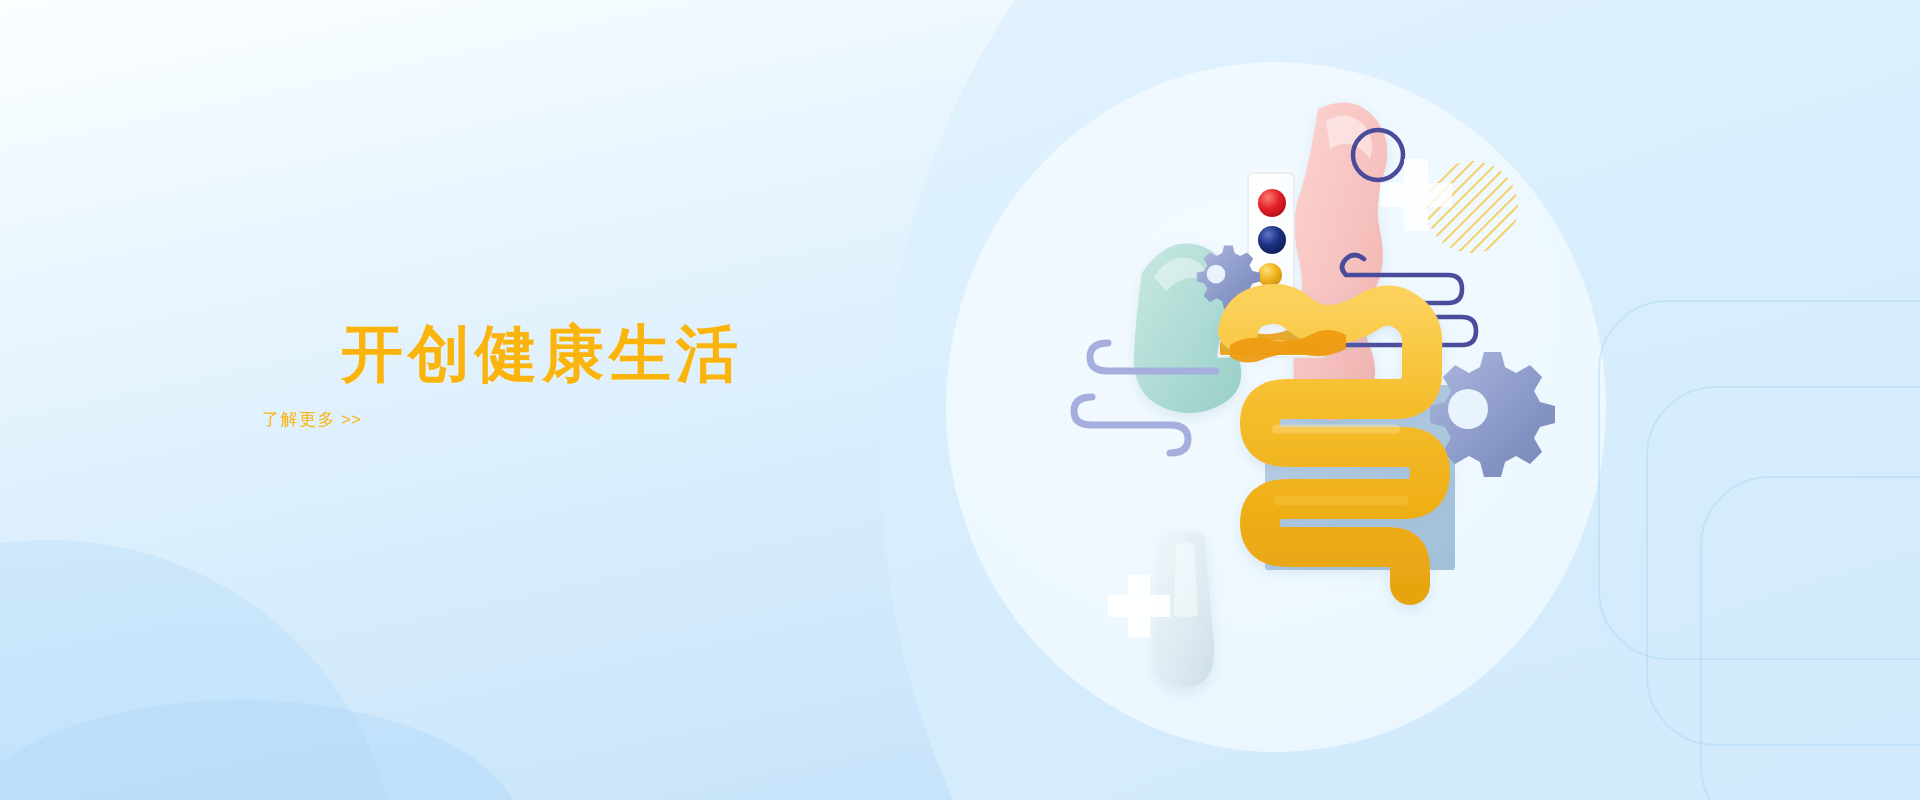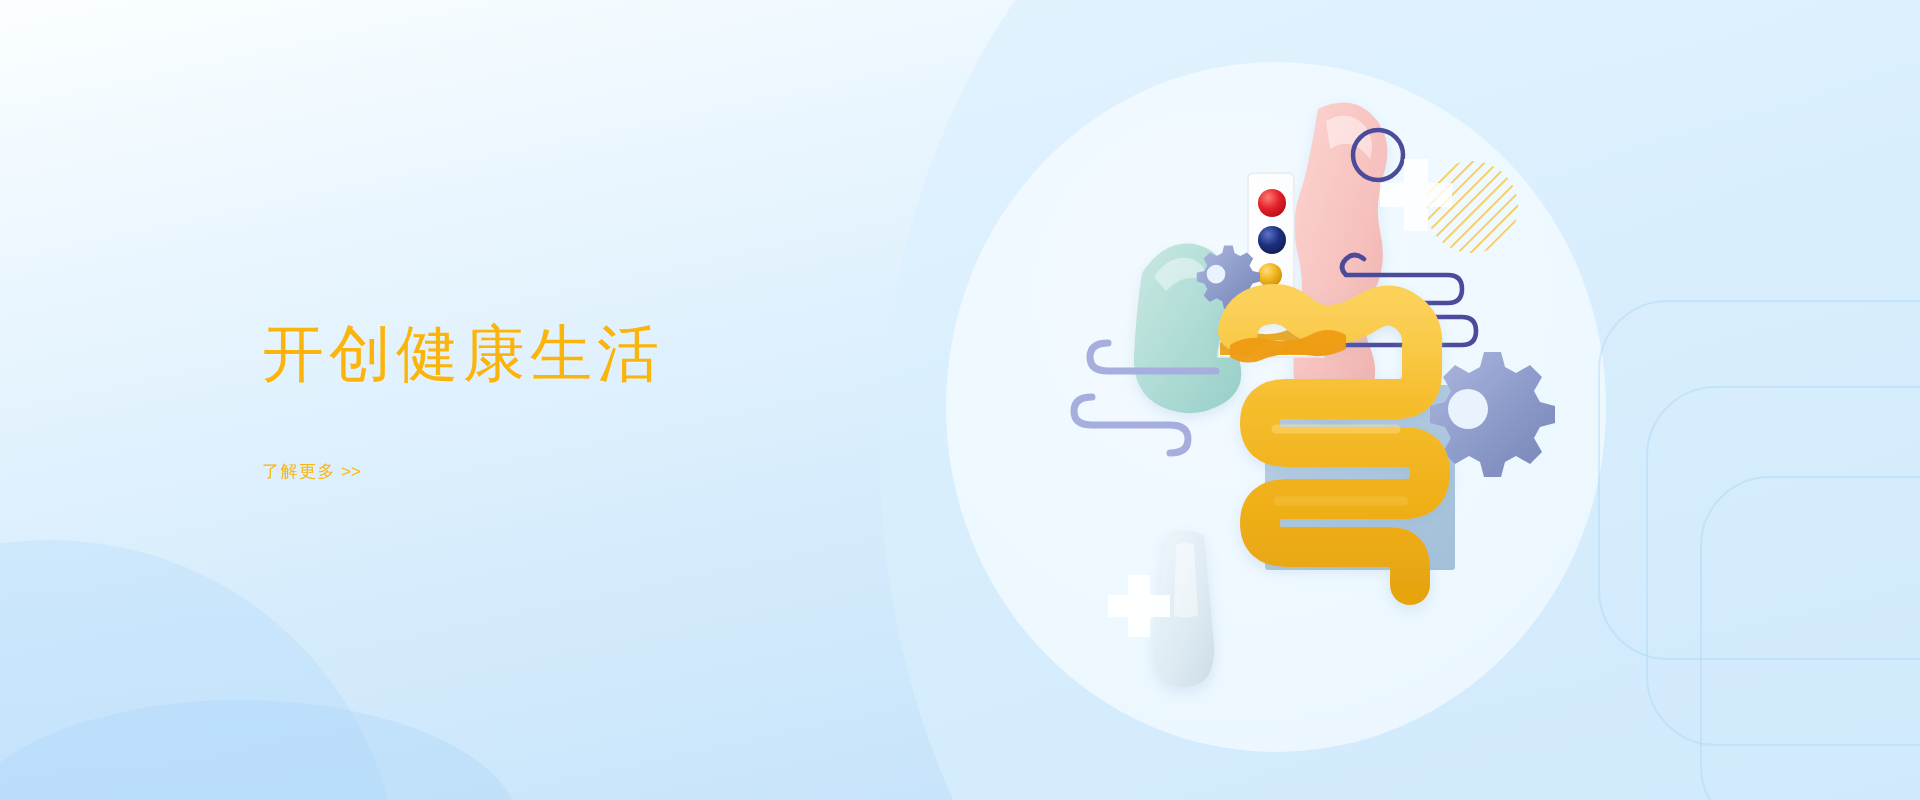--- a/index.html
+++ b/index.html
@@ -66,29 +66,29 @@
   
   .copy{
     position:absolute;
     left:262px; top:300px;
     width:560px;
     z-index:6;
   }
   .headline{
     font-size:62px;
     line-height:108px;
-    font-weight:400;
+    font-weight:700;
     letter-spacing:5px;
     color:#FBB40B;
     white-space:nowrap;
     text-shadow:0 1px 0 rgba(255,255,255,.35);
+    text-align:center;
   }
   .more-link{
     display:inline-block;
-    margin-top:52px;
     font-size:17px;
     letter-spacing:1.5px;
     font-weight:400;
     color:#FBB40B;
     text-decoration:none;
     white-space:nowrap;
     cursor:pointer;
   }
   .more-link .chev{ margin-left:5px; letter-spacing:0; }
 

